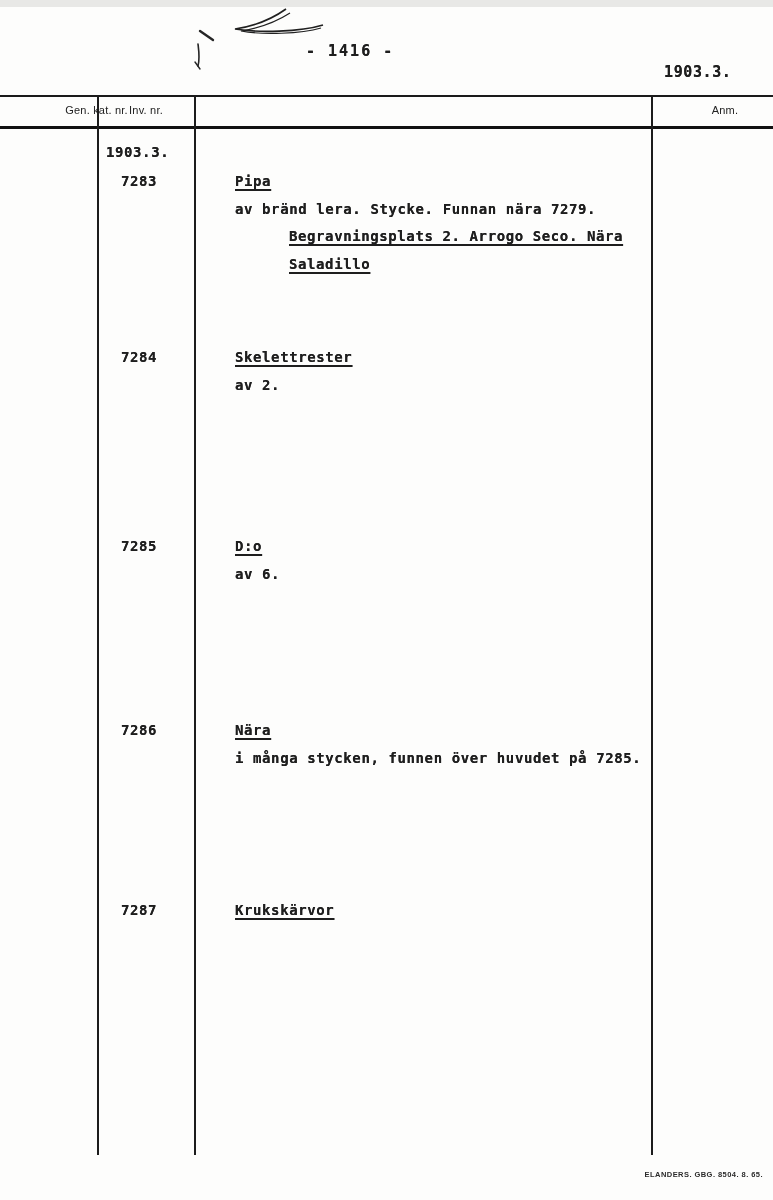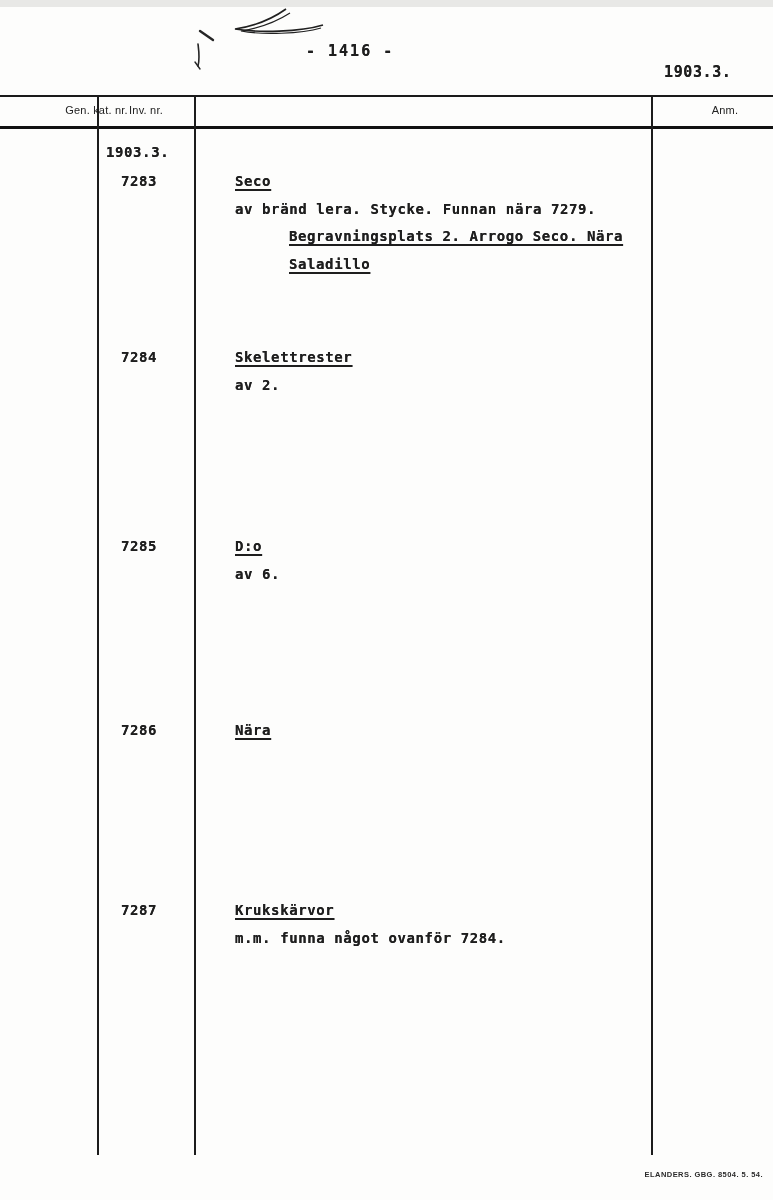--- a/index.html
+++ b/index.html
@@ -99,21 +99,21 @@
 
   <div class="colhead" style="left:0;width:97px;padding-left:48px;">Gen. kat. nr.</div>
   <div class="colhead" style="left:97px;width:98px;">Inv. nr.</div>
   <div class="colhead" style="left:651px;width:148px;">Anm.</div>
 
   <div class="abs typew" style="left:106px;top:132px;">1903.3.</div>
 
   <div class="entry" style="top:161px;">
     <div class="inv typew">7283</div>
     <div class="body">
-      <div class="typew u">Seco</div>
+      <div class="typew u">Pipa</div>
       <div class="typew">av bränd lera. Stycke. Funnan nära 7279.</div>
       <div class="typew u indent">Begravningsplats 2. Arrogo Seco. Nära</div>
       <div class="typew u indent" style="width:fit-content;">Saladillo</div>
     </div>
   </div>
 
   <div class="entry" style="top:337px;">
     <div class="inv typew">7284</div>
     <div class="body">
       <div class="typew u">Skelettrester</div>
@@ -126,27 +126,27 @@
     <div class="body">
       <div class="typew u">D:o</div>
       <div class="typew">av 6.</div>
     </div>
   </div>
 
   <div class="entry" style="top:710px;">
     <div class="inv typew">7286</div>
     <div class="body">
       <div class="typew u">Nära</div>
+      <div class="typew">i många stycken, funnen över huvudet på 7285.</div>
     </div>
   </div>
 
   <div class="entry" style="top:890px;">
     <div class="inv typew">7287</div>
     <div class="body">
       <div class="typew u">Krukskärvor</div>
-      <div class="typew">m.m. funna något ovanför 7284.</div>
     </div>
   </div>
 
-  <div class="footer-print">ELANDERS. GBG. 8504. 5. 54.</div>
+  <div class="footer-print">ELANDERS. GBG. 8504. 8. 65.</div>
 
   <div class="speckles"></div>
 </div>
 
 </body></html>

